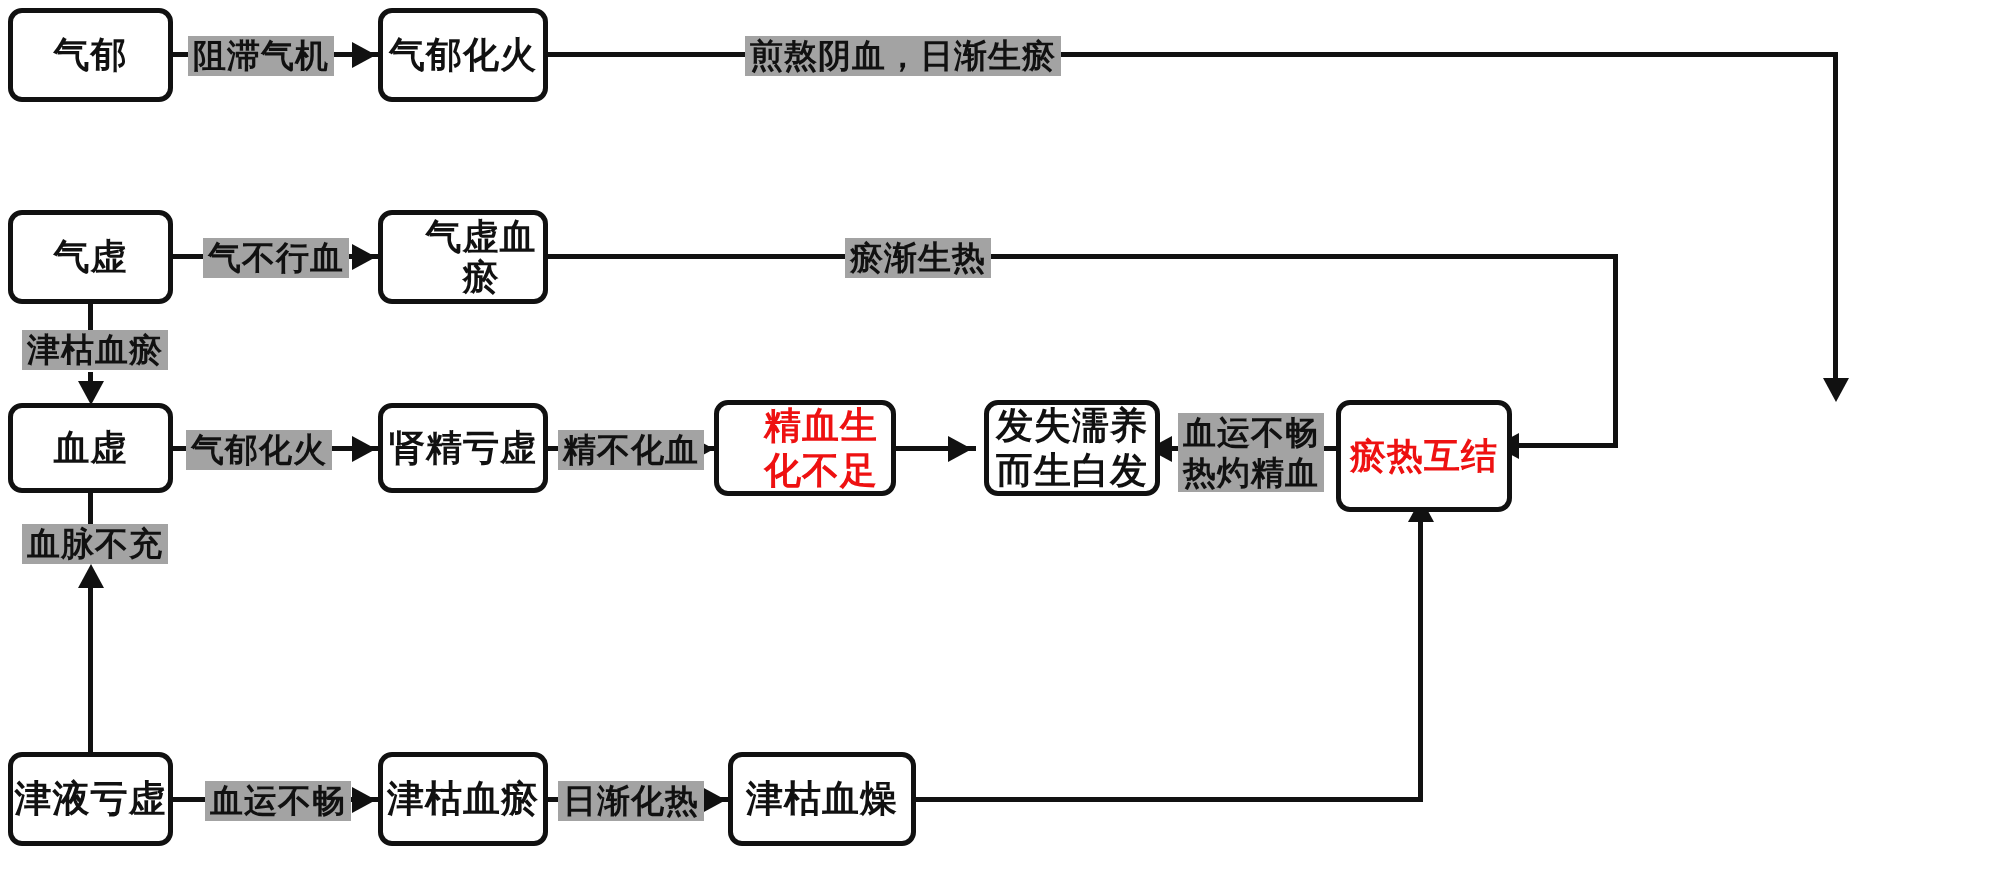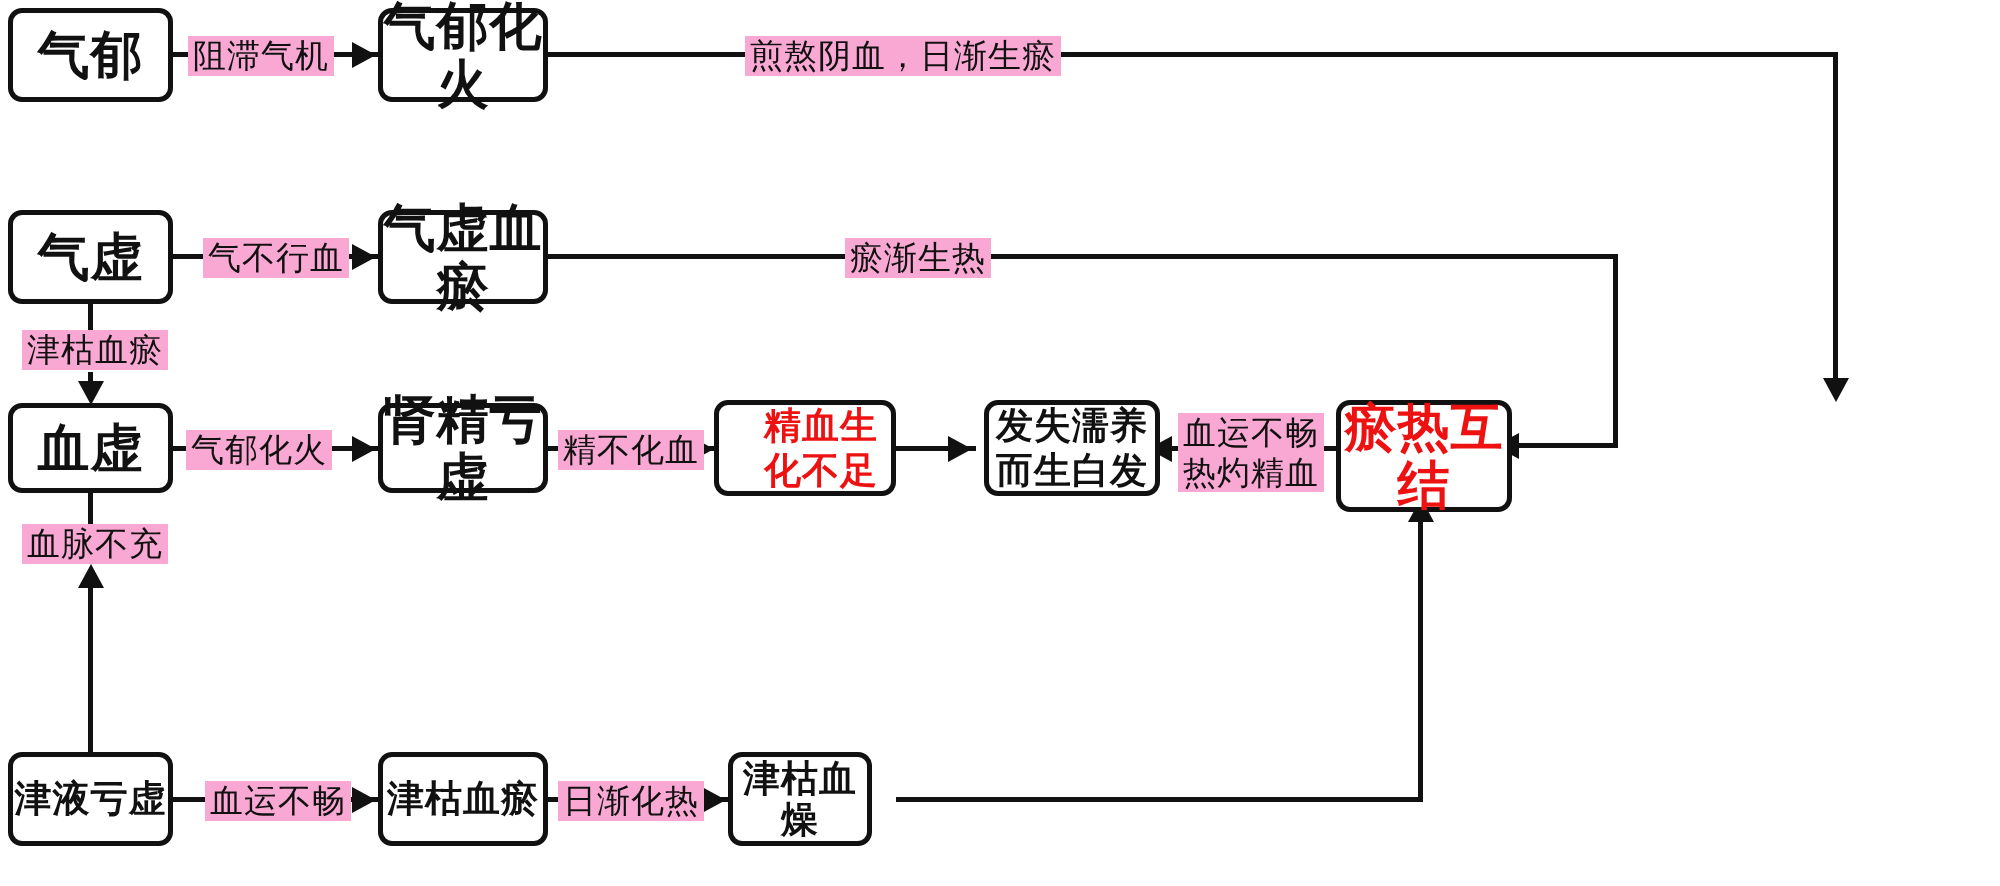--- a/index.html
+++ b/index.html
@@ -26,35 +26,35 @@
     justify-content:center;
     text-align:center;
     font-weight:700;
     color:#111111;
     line-height:1.12;
     letter-spacing:1px;
     z-index:5;
   }
   .node .txt{display:block;white-space:pre-line;}
   .node.red{color:#ee1111;}
-  .node.f40{font-size:52px;}
+  .node.f40{font-size:36px;}
   .node.f36{font-size:37px;}
   .node.two{font-size:37px;line-height:1.22;}
 
   
   .elabel{
     position:absolute;
     font-size:33px;
-    font-weight:400;
+    font-weight:700;
     color:#111111;
     letter-spacing:1px;
     line-height:1.2;
     white-space:pre-line;
     text-align:center;
-    background:#f9a8d4;
+    background:#a3a3a3;
     padding:0 5px;
     z-index:6;
   }
   
   .hline{position:absolute;background:#111111;height:5px;z-index:2;}
   .vline{position:absolute;background:#111111;width:5px;z-index:2;}
   .arrow{position:absolute;width:0;height:0;z-index:3;}
   .arrow.right{
     border-top:13px solid transparent;
     border-bottom:13px solid transparent;
@@ -99,21 +99,21 @@
   <div class="elabel" style="left:745px;top:36px;">煎熬阴血，日渐生瘀</div>
 
   <div class="node f40" style="left:8px;top:210px;width:165px;height:94px;">
     <span class="txt">气虚</span>
   </div>
 
   <div class="hline" style="left:173px;top:254px;width:212px;"></div>
   <div class="elabel" style="left:203px;top:238px;">气不行血</div>
   <div class="arrow right" style="left:352px;top:244px;"></div>
 
-  <div class="node f40" style="left:378px;top:210px;width:170px;height:94px;">
+  <div class="node f40" style="left:378px;top:210px;width:170px;height:94px;padding-left:36px;">
     <span class="txt">气虚血瘀</span>
   </div>
 
   <div class="hline" style="left:548px;top:254px;width:1070px;"></div>
   <div class="vline" style="left:1613px;top:254px;height:194px;"></div>
   <div class="hline" style="left:1510px;top:443px;width:108px;"></div>
   <div class="arrow left" style="left:1495px;top:433px;"></div>
   <div class="elabel" style="left:845px;top:238px;">瘀渐生热</div>
 
   <div class="vline" style="left:88px;top:304px;height:50px;"></div>
@@ -176,21 +176,21 @@
   <div class="arrow right" style="left:352px;top:787px;"></div>
 
   <div class="node f36" style="left:378px;top:752px;width:170px;height:94px;">
     <span class="txt">津枯血瘀</span>
   </div>
 
   <div class="hline" style="left:548px;top:797px;width:182px;"></div>
   <div class="elabel" style="left:558px;top:781px;">日渐化热</div>
   <div class="arrow right" style="left:702px;top:787px;"></div>
 
-  <div class="node f36" style="left:728px;top:752px;width:144px;height:94px;">
+  <div class="node f36" style="left:728px;top:752px;width:188px;height:94px;">
     <span class="txt">津枯血燥</span>
   </div>
 
   <div class="hline" style="left:896px;top:797px;width:527px;"></div>
   <div class="vline" style="left:1418px;top:522px;height:278px;"></div>
   <div class="arrow up" style="left:1408px;top:498px;"></div>
 
 </div>
 
 </body></html>

